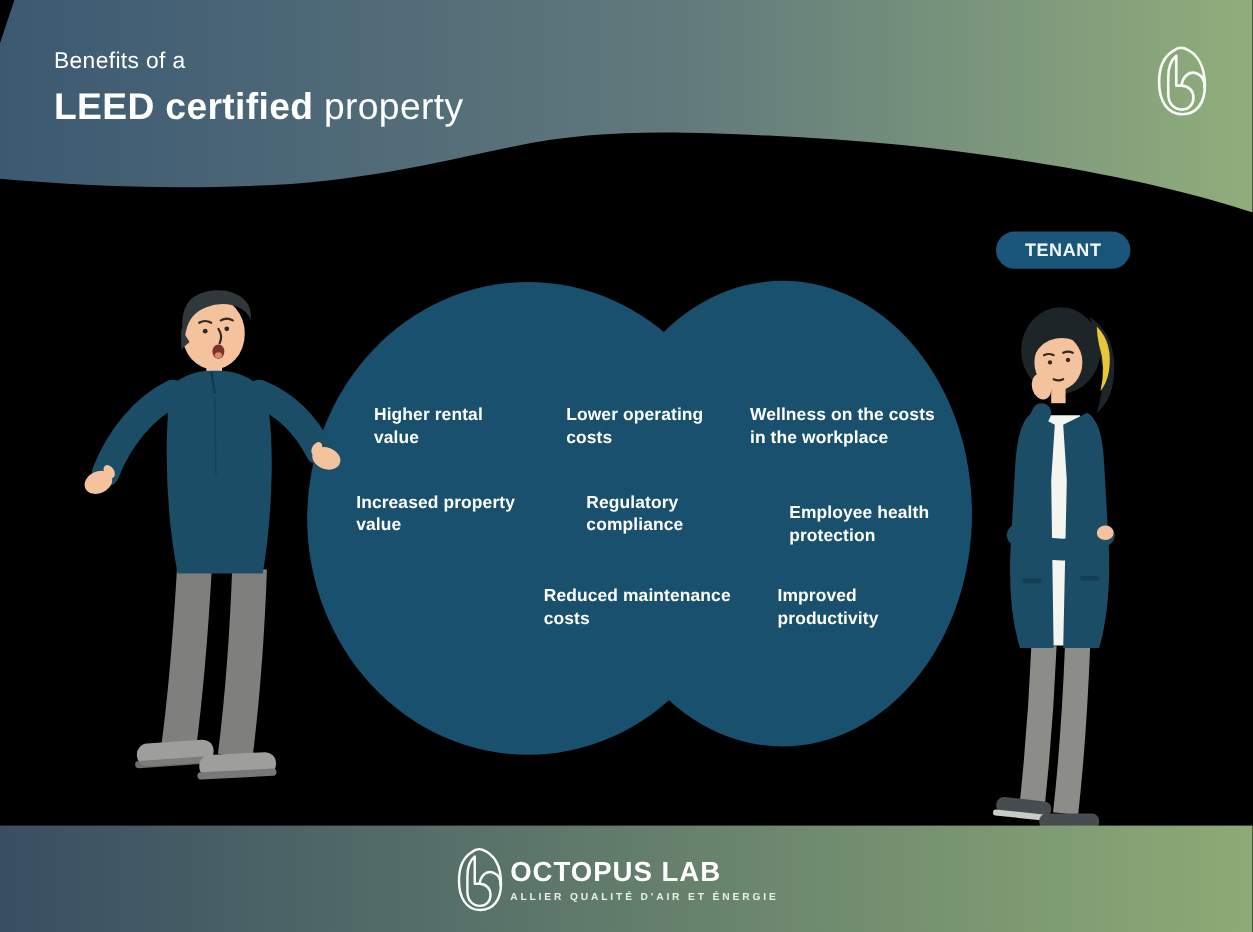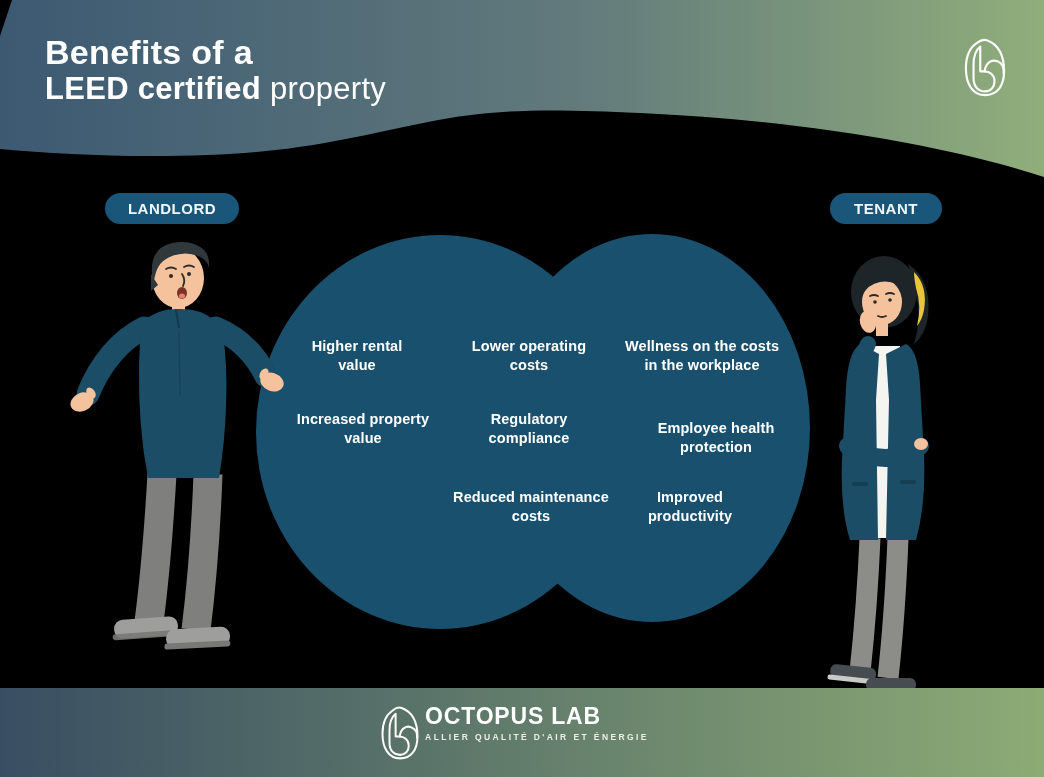--- a/index.html
+++ b/index.html
@@ -10,32 +10,32 @@
   }
   svg { display:block; }
   .abs { position:absolute; }
 
   
   .header-svg { left:0; top:0; }
   .stop-h1 { stop-color:var(--header-grad-start,#3C5972); }
   .stop-h2 { stop-color:var(--header-grad-mid,#627A7C); }
   .stop-h3 { stop-color:var(--header-grad-end,#90AE7B); }
   .title-block { left:45px; top:36px; color:#fff; }
-  .title-l1 { font-size:34px; font-weight:700; letter-spacing:.3px; line-height:32px; }
+  .title-l1 { font-size:19px; font-weight:400; letter-spacing:.3px; line-height:32px; }
   .title-l2 { font-size:31px; font-weight:400; letter-spacing:.3px; line-height:38px; margin-top:2px; }
   .t2bold { font-weight:700;text-align:right; }
   .logo-top-right { left:962px; top:36px; }
   .mono-stroke { fill:none; stroke:#FAFCF8; stroke-width:2.3; stroke-linecap:round; stroke-linejoin:round; }
 
   
   .venn-fill { fill:var(--venn,#18506E); }
   .benefit {
     position:absolute; transform:translate(-50%,-50%);
     color:#fff; font-weight:700; font-size:14.5px; line-height:19px;
-    text-align:center; white-space:pre-line; letter-spacing:.1px;
+    text-align:left; white-space:pre-line; letter-spacing:.1px;
   }
   .b-l1{left:357px;top:356px} .b-l2{left:363px;top:429px} .b-l3{left:358px;top:507px}
   .b-m1{left:529px;top:356px} .b-m2{left:529px;top:429px} .b-m3{left:531px;top:507px}
   .b-r1{left:702px;top:356px} .b-r2{left:716px;top:438px} .b-r3{left:690px;top:507px}
 
   
   .badge {
     position:absolute; height:31px; border-radius:16px;
     background:var(--badge,#1A567A); color:#F2F7FA;
     display:flex; align-items:center; justify-content:center;
@@ -56,21 +56,21 @@
   .shoe-w { fill:var(--shoes-woman,#474C50); }
   .accent { fill:var(--hair-accent,#E9C53C); }
   .fline { stroke:#2E2A26; stroke-width:1.8; fill:none; stroke-linecap:round; }
 
   
   .footer {
     position:absolute; left:0; top:688px; width:1044px; height:89px;
     background:linear-gradient(90deg, var(--footer-grad-start,#394E62), var(--footer-grad-end,#8CAB75));
     display:flex; align-items:center; justify-content:center;
   }
-  .footer-inner { display:flex; align-items:flex-start; gap:4px; transform:translateX(-8px); }
+  .footer-inner { display:flex; align-items:center; gap:4px; transform:translateX(-8px); }
   .footer-text { color:#fff; }
   .footer-brand { font-size:23px; font-weight:700; letter-spacing:.8px; line-height:24px; }
   .footer-tagline { font-size:8.5px; font-weight:700; letter-spacing:2.4px; margin-top:4px; color:#EAEFE6; }
 </style>
 </head>
 <body>
 
 <div class="canvas">
 
   <svg class="abs header-svg" width="1044" height="220" viewBox="0 0 1044 220">
@@ -110,21 +110,20 @@
 compliance</div>
   <div class="benefit b-m3">Reduced maintenance
 costs</div>
   <div class="benefit b-r1">Wellness on the costs
 in the workplace</div>
   <div class="benefit b-r2">Employee health
 protection</div>
   <div class="benefit b-r3">Improved
 productivity</div>
 
-  <div class="badge badge-landlord">LANDLORD</div>
   <div class="badge badge-tenant">TENANT</div>
 
   <svg class="abs" style="left:58px;top:236px" width="244" height="424" viewBox="0 0 244 424">
 
     <path class="pant-m" stroke-width="29" d="M104,238 C101,290 97,340 91,386"></path>
     <path class="pant-m" stroke-width="29" d="M150,238 C148,292 144,346 138,394"></path>
 
     <g transform="rotate(-4 88 391)">
       <rect class="shoe-m" x="56" y="382" width="64" height="19" rx="9"></rect>
       <rect x="54" y="396" width="66" height="6" rx="3" fill="#77777 5" opacity="0.9" style="fill:#787876"></rect>

